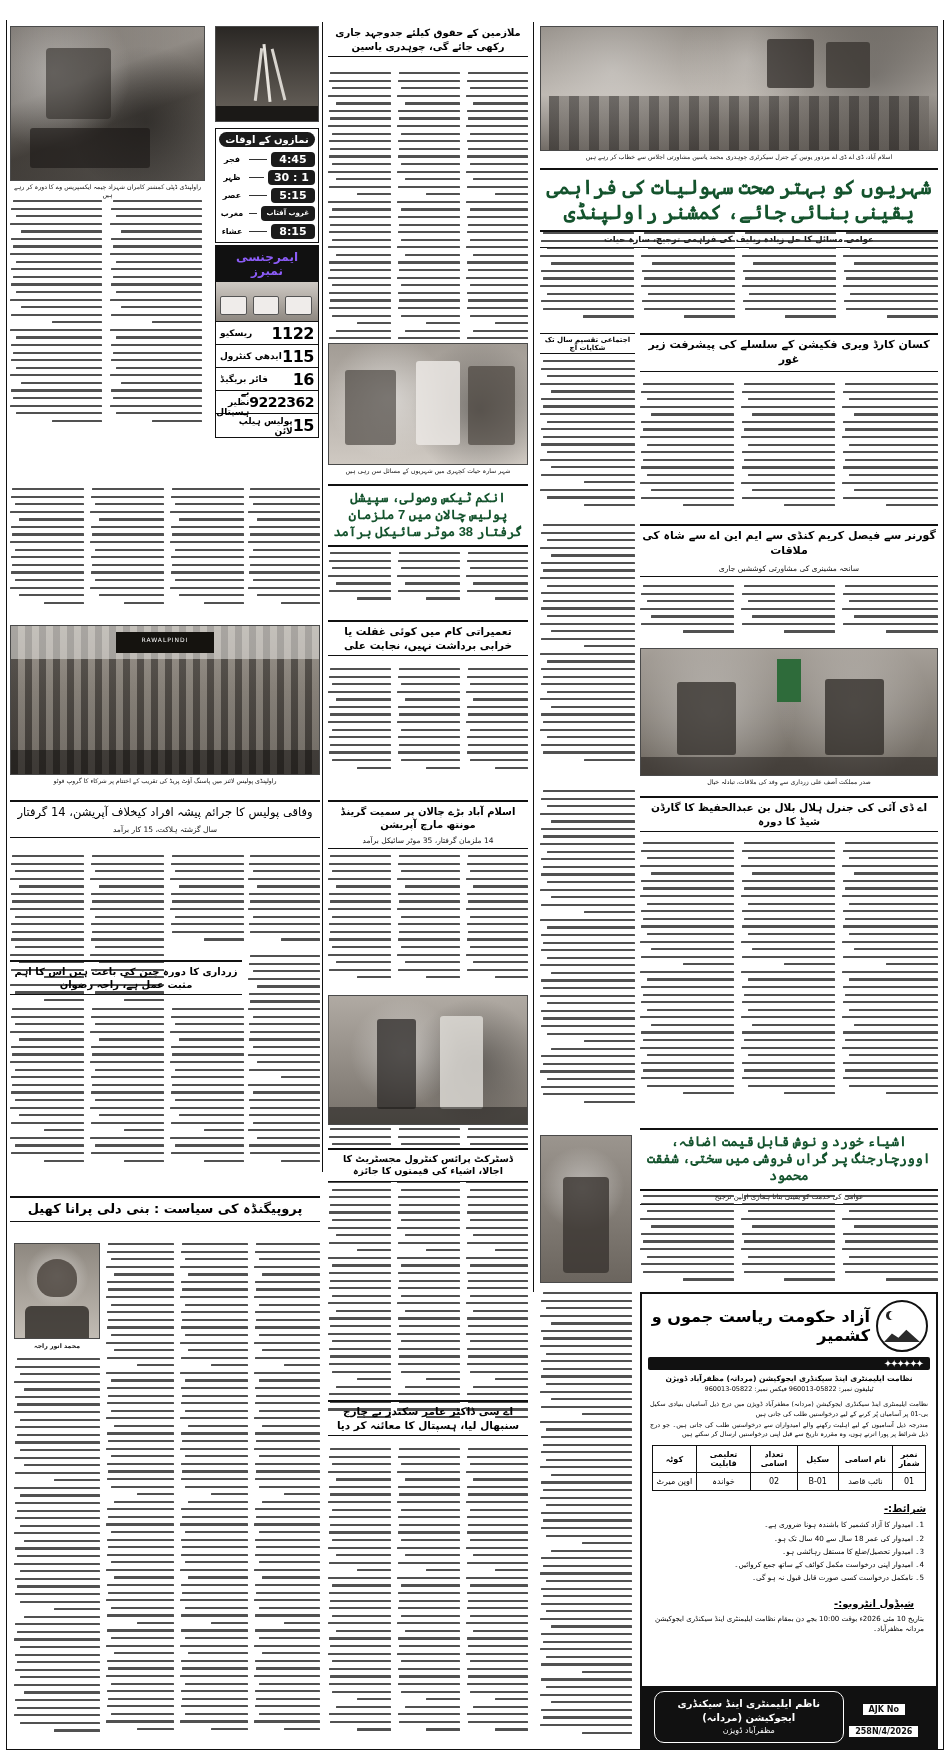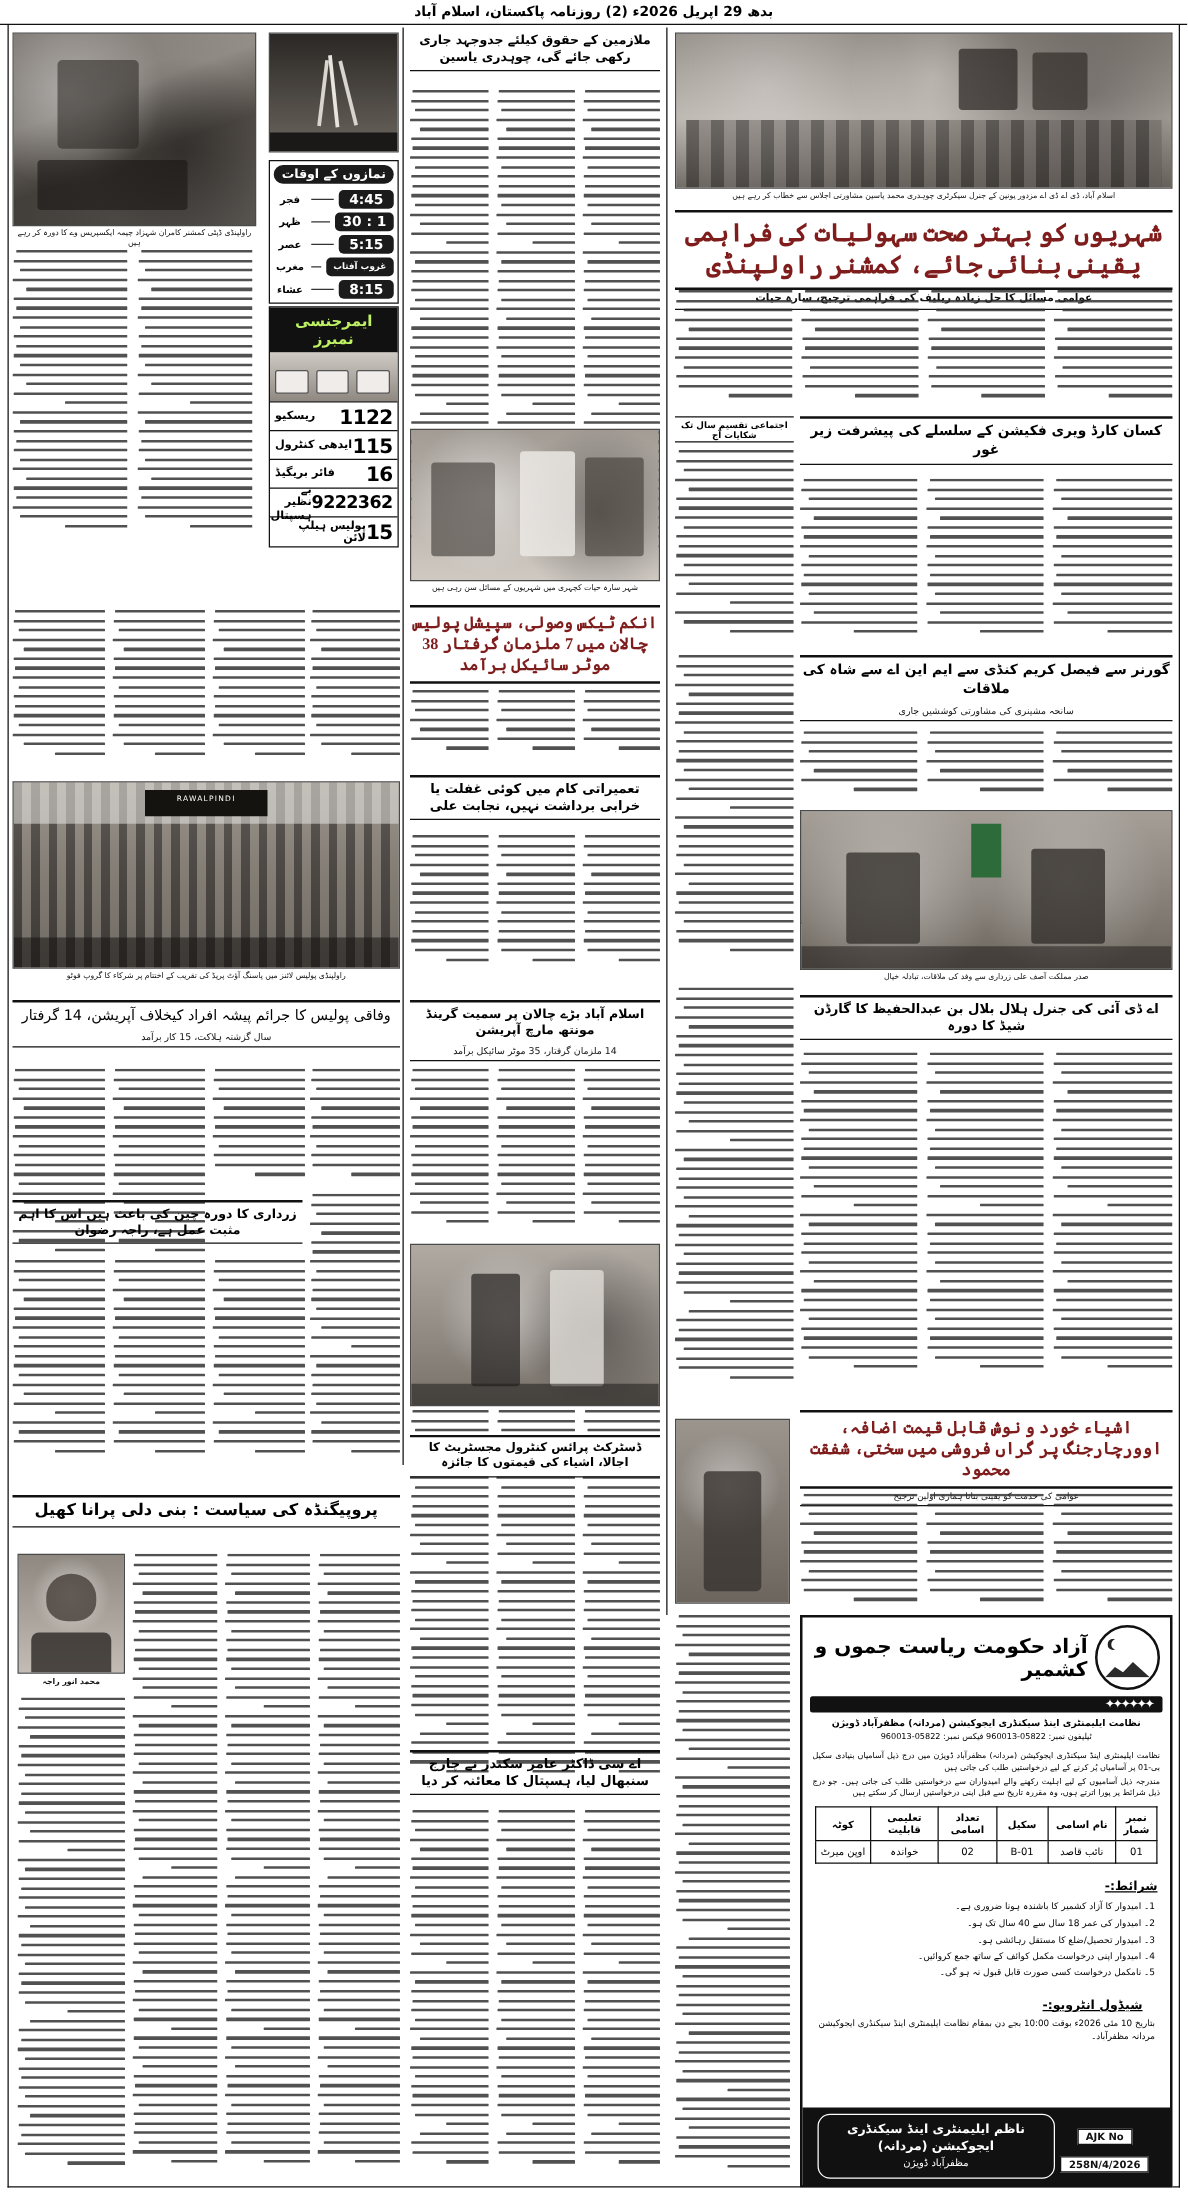--- a/index.html
+++ b/index.html
@@ -42,25 +42,25 @@
   .faux i.s5 { width: 100%; }
   .faux i.last { width: 54%; }
 
   
   .band {
     background: #fff;
     border-top: 2.5px solid #111;
     border-bottom: 2.5px solid #111;
     text-align: center;
     font-weight: bold;
-    color: #7f1d1d;
+    color: #14532d;
     letter-spacing: 0px;
     padding: 2px 3px;
     line-height: 1.25;
-    font-family: Liberation Serif, serif;
+    font-family: Liberation Sans, sans-serif;
   }
   .subhead {
     text-align: center;
     font-size: 7px;
     line-height: 1.35;
     padding: 2px 4px;
     color: #111;
   }
   .kicker {
     text-align: center;
@@ -169,21 +169,20 @@
   .cond div { margin-bottom: 1px; }
 
   .vsep { position: absolute; width: 1px; background: #111; }
   .hsep { position: absolute; height: 1px; background: #111; }
 </style>
 </head>
 <body>
 
 <div class="page">
 
-  <div class="masthead">بدھ 29 اپریل 2026ء (2) روزنامہ پاکستان، اسلام آباد</div>
 
   <div class="vsep" style="top:20px;left:6px;bottom:6px;"></div>
   <div class="vsep" style="top:20px;right:6px;bottom:6px;"></div>
   <div class="hsep" style="left:6px;right:6px;bottom:6px;"></div>
 
   <div class="vsep" style="top:22px;left:322px;height:1150px;"></div>
   <div class="vsep" style="top:22px;left:533px;height:1270px;"></div>
 
   <div class="photo" style="top:26px;left:10px;width:195px;height:155px;background:linear-gradient(160deg,#8d8781 0%,#b5afa8 35%,#6f6962 60%,#a7a19a 100%);">
     <div class="sky" style="background:
@@ -226,21 +225,21 @@
       <div class="pname">مغرب</div>
     </div>
     <div class="prow" style="margin-bottom:0;">
       <div class="ptime">8:15</div>
       <div class="dash"></div>
       <div class="pname">عشاء</div>
     </div>
   </div>
 
   <div class="blk" style="top:245px;left:215px;width:104px;border:1.5px solid #111;">
-    <div style="background:#111;color:#bef264;text-align:center;font-weight:bold;font-size:12px;padding:4px 16px;">ایمرجنسی نمبرز</div>
+    <div style="background:#111;color:#8b5cf6;text-align:center;font-weight:bold;font-size:12px;padding:4px 16px;">ایمرجنسی نمبرز</div>
 
     <div class="photo" style="position:relative;top:0;left:0;width:100%;height:40px;border:none;border-bottom:1.5px solid #111;
                 background:linear-gradient(to bottom,#cfcac4,#8e8881);">
       <div style="position:absolute;left:4%;bottom:16%;width:26%;height:48%;background:#efecea;border:1px solid #555;border-radius:2px;"></div>
       <div style="position:absolute;left:36%;bottom:16%;width:26%;height:48%;background:#efecea;border:1px solid #555;border-radius:2px;"></div>
       <div style="position:absolute;left:68%;bottom:16%;width:26%;height:48%;background:#efecea;border:1px solid #555;border-radius:2px;"></div>
     </div>
 
     <div class="emg-row">
       <div class="num">1122</div>

